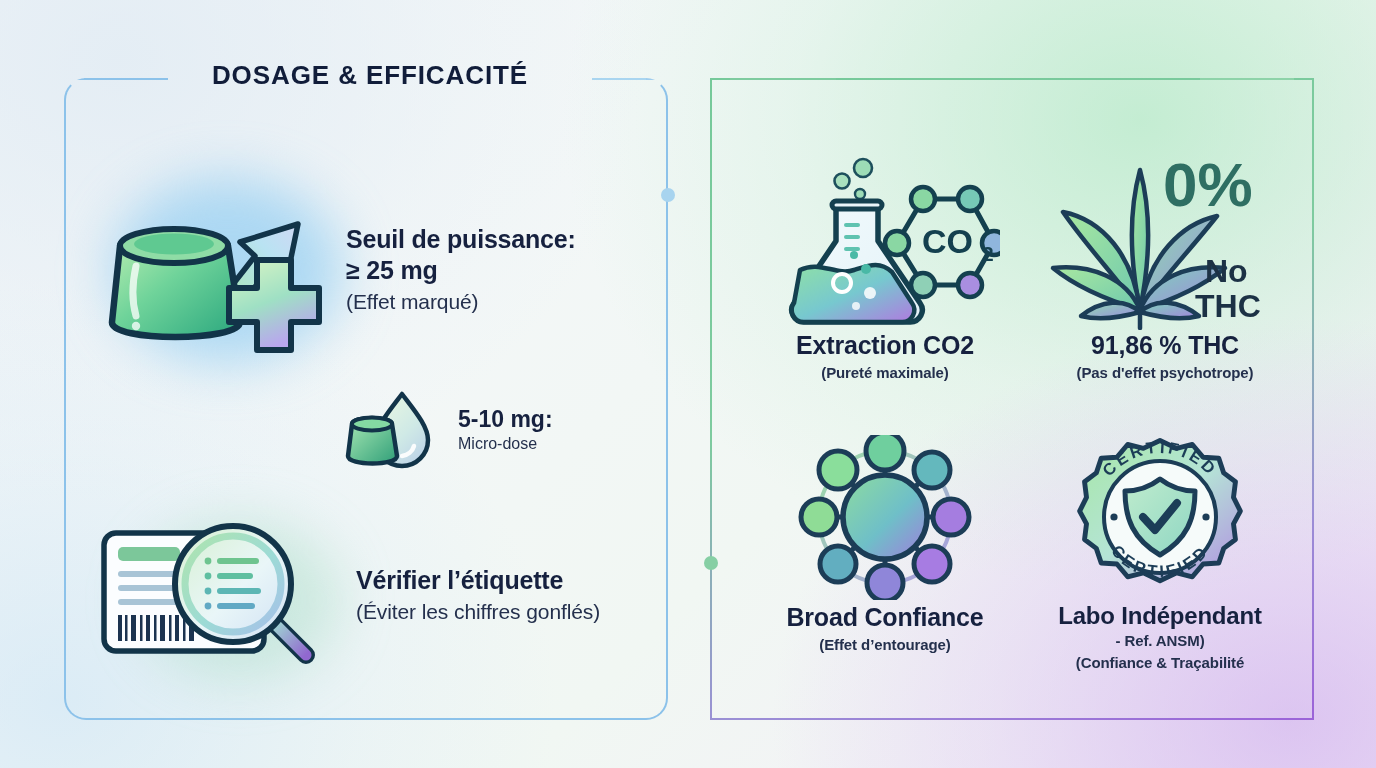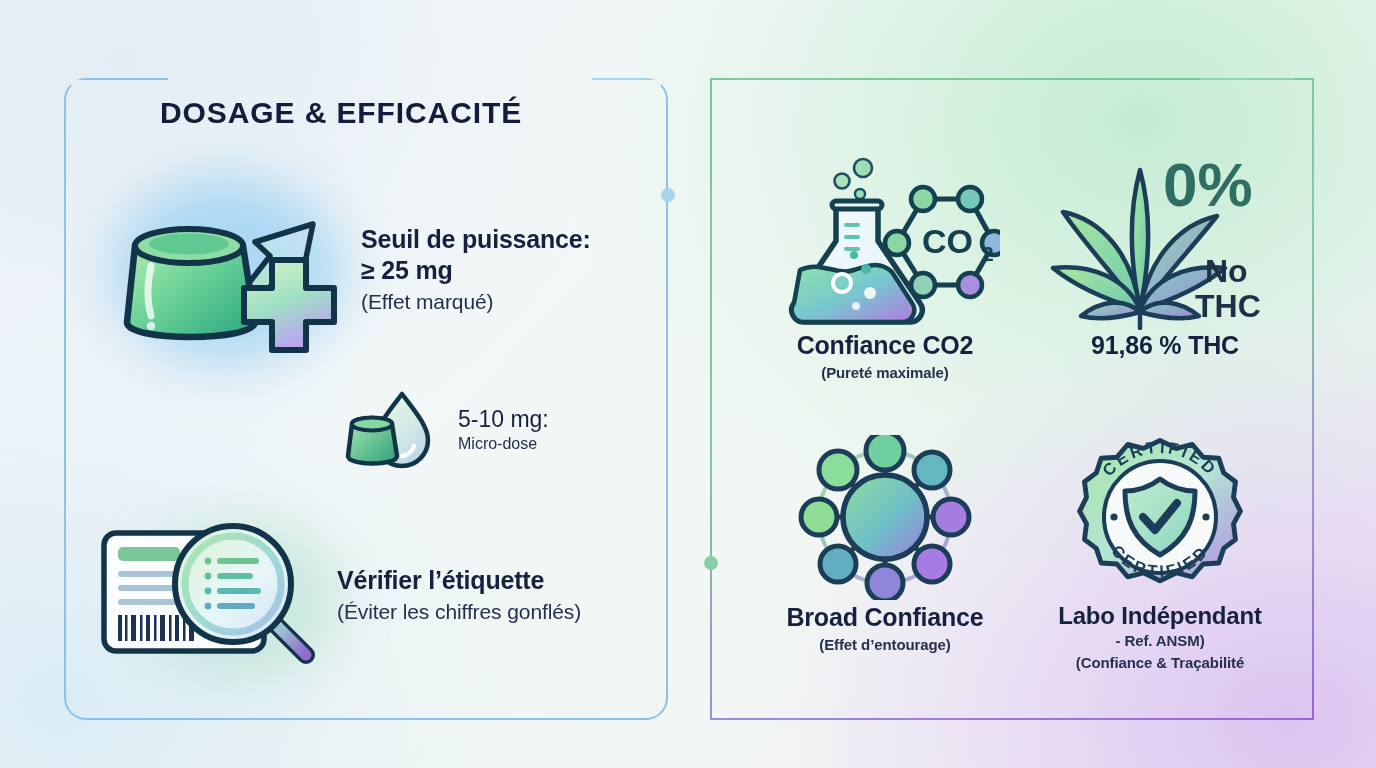--- a/index.html
+++ b/index.html
@@ -56,51 +56,50 @@
     position: absolute; height: 2.2px; top: 78px;
   }
   #lt-left  { left: 84px;  width: 84px;  background: #8cc2ea; }
   #lt-right { left: 592px; width: 54px;  background: #a9d5f0; }
   #rt-left  { left: 730px; width: 106px; background: #7ecb9f; }
   #rt-right { left: 1200px;width: 94px;  background: #8ed3a9; }
 
   .title {
     position: absolute;
     font-weight: 700;
-    font-size: 30px;
+    font-size: 26px;
     letter-spacing: 0.9px;
     color: #111d3a;
     white-space: nowrap;
-    text-align: left;
-    margin-top: 36px;
+    text-align: center;
   }
   #title-left  { left: 160px; top: 60px; width: 420px; }
   #title-right { left: 810px; top: 60px; width: 400px; }
 
   
   .conn-dot {
     position: absolute; width: 14px; height: 14px; border-radius: 50%;
   }
   #dot-blue  { left: 661px; top: 188px; background: #a8d4ef; }
   #dot-green { left: 704px; top: 556px; background: #86cfa4; }
 
   
   .row { position: absolute; display: flex; align-items: center; }
 
-  #row-1 { left: 95px;  top: 180px; width: 560px; height: 180px; }
+  #row-1 { left: 80px;  top: 180px; width: 560px; height: 180px; }
   #row-2 { left: 340px; top: 380px; width: 330px; height: 100px; }
   #row-3 { left: 96px;  top: 500px; width: 570px; height: 190px; }
 
   .icon-wrap { position: relative; flex: none; }
   .txt { }
   .txt .lead {
     font-size: 25px; font-weight: 700; color: #16213f; line-height: 1.24;
     letter-spacing: -0.2px;
   }
-  .txt .lead-sm { font-size: 23px; font-weight: 400; color:#16213f; line-height:1.2; }
+  .txt .lead-sm { font-size: 23px; font-weight: 700; color:#16213f; line-height:1.2; }
   .txt .sub {
     font-size: 21px; font-weight: 400; color: #24304d; line-height: 1.3; margin-top: 2px;
     letter-spacing: -0.1px;
   }
   .txt .sub-sm { font-size: 16px; font-weight: 400; color:#24304d; line-height:1.25; margin-top:1px; }
 
   
   .cell { position: absolute; text-align: center; }
   #cell-co2  { left: 742px;  top: 140px; width: 286px; }
   #cell-thc  { left: 1020px; top: 140px; width: 290px; }
@@ -254,21 +253,21 @@
             <rect x="121" y="53" width="42" height="6" rx="3" fill="#6ec48f"></rect>
           <circle cx="112" cy="71" r="3.4" fill="#5fbfa0"></circle>
             <rect x="121" y="68" width="36" height="6" rx="3" fill="#5fbfa0"></rect>
           <circle cx="112" cy="86" r="3.4" fill="#5cb6b4"></circle>
             <rect x="121" y="83" width="44" height="6" rx="3" fill="#5cb6b4"></rect>
           <circle cx="112" cy="101" r="3.4" fill="#61a9c4"></circle>
             <rect x="121" y="98" width="38" height="6" rx="3" fill="#61a9c4"></rect>
         </g>
       </svg>
     </div>
-    <div class="txt" style="margin-left:1px;">
+    <div class="txt" style="margin-left:20px;">
       <div class="lead">Vérifier l’étiquette</div>
       <div class="sub">(Éviter les chiffres gonflés)</div>
     </div>
   </div>
 
   <div class="cell" id="cell-co2">
     <div class="cell-icon">
       <svg width="230" height="185" viewBox="0 0 230 185">
         <defs>
           <linearGradient id="gLiq" x1="0" y1="0" x2="1" y2="1">
@@ -306,21 +305,21 @@
         <circle cx="153" cy="56" r="12" fill="#8ad7a3" stroke="#14404f" stroke-width="4.5"></circle>
         <circle cx="200" cy="56" r="12" fill="#76c9b6" stroke="#14404f" stroke-width="4.5"></circle>
         <circle cx="224" cy="100" r="12" fill="#8fb6dd" stroke="#14404f" stroke-width="4.5"></circle>
         <circle cx="200" cy="142" r="12" fill="#a98ee0" stroke="#14404f" stroke-width="4.5"></circle>
         <circle cx="153" cy="142" r="12" fill="#8fd0b6" stroke="#14404f" stroke-width="4.5"></circle>
         <circle cx="127" cy="100" r="12" fill="#8ad7a3" stroke="#14404f" stroke-width="4.5"></circle>
         <text x="152" y="110" font-family="'Liberation Sans',sans-serif" font-size="34" font-weight="700" fill="#14404f">CO</text>
         <text x="212" y="118" font-family="'Liberation Sans',sans-serif" font-size="21" font-weight="700" fill="#14404f">2</text>
       </svg>
     </div>
-    <div class="cell-title">Confiance CO2</div>
+    <div class="cell-title">Extraction CO2</div>
     <div class="cell-sub">(Pureté maximale)</div>
   </div>
 
   <div class="cell" id="cell-thc">
     <div class="cell-icon">
       <svg width="240" height="190" viewBox="0 0 240 190">
         <defs>
           <linearGradient id="gLeafA" x1="0" y1="0" x2="1" y2="1">
             <stop offset="0%" stop-color="#a9e8a0"></stop>
               <stop offset="100%" stop-color="#6fc9ae"></stop>
@@ -347,20 +346,21 @@
           <path d="M95 172 C74 178 52 180 36 176 C56 160 80 158 95 172 Z" fill="url(#gLeafB)"></path>
           <path d="M95 172 C116 178 138 180 154 176 C134 160 110 158 95 172 Z" fill="url(#gLeafC)"></path>
           <path d="M95 170 v18" stroke-linecap="round"></path>
         </g>
         <text x="118" y="66" font-family="'Liberation Sans',sans-serif" font-size="62" font-weight="700" fill="#2f6f63">0%</text>
         <text x="160" y="142" font-family="'Liberation Sans',sans-serif" font-size="32" font-weight="700" fill="#1c3145">No</text>
         <text x="150" y="177" font-family="'Liberation Sans',sans-serif" font-size="32" font-weight="700" fill="#1c3145">THC</text>
       </svg>
     </div>
     <div class="cell-title">91,86 % THC</div>
+    <div class="cell-sub">(Pas d'effet psychotrope)</div>
   </div>
 
   <div class="cell" id="cell-bs">
     <div class="cell-icon">
       <svg width="200" height="165" viewBox="0 0 200 165">
         <defs>
           <linearGradient id="gHub" x1="0" y1="0" x2="1" y2="1">
             <stop offset="0%" stop-color="#8ddc9f"></stop>
               <stop offset="55%" stop-color="#6fbfc8"></stop>
               <stop offset="100%" stop-color="#a07ddd"></stop>

